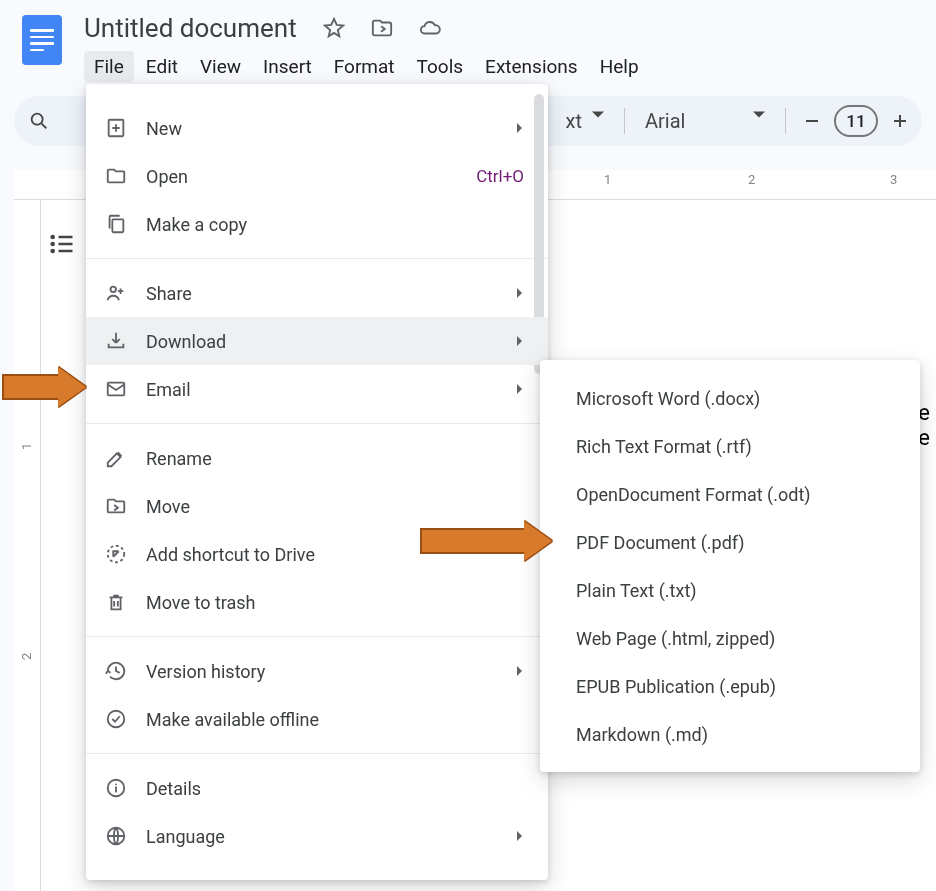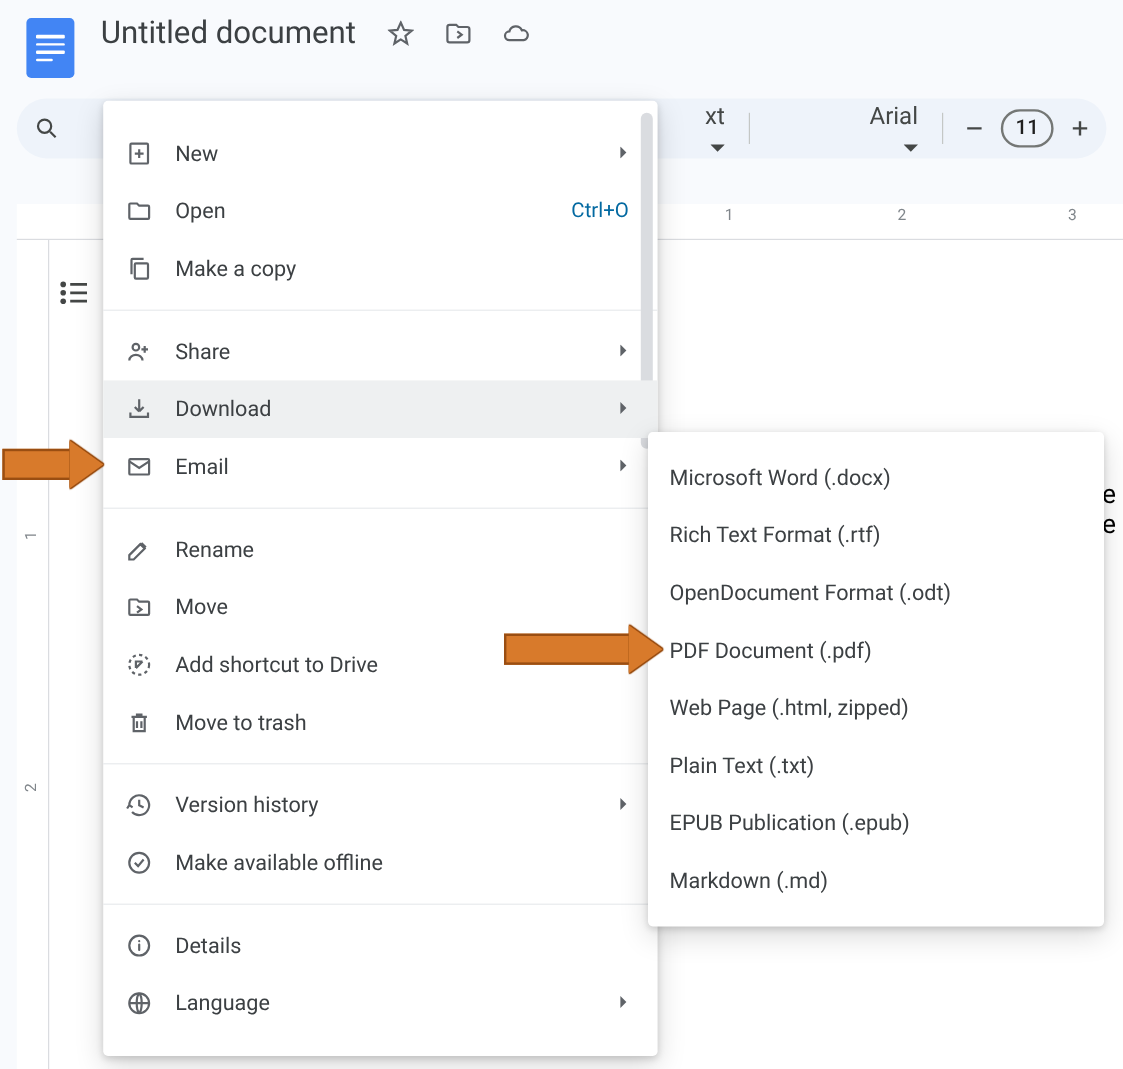--- a/index.html
+++ b/index.html
@@ -78,21 +78,21 @@
     display:flex;
     align-items:center;
     padding: 0 6px;
     gap: 6px;
     color:#444746;
     font-size: 20px;
   }
   .tool-slot { display:flex; align-items:center; justify-content:center; height:36px; padding:0 8px; border-radius:6px;}
   .toolbar svg { display:block; }
   .sep { width:1px; height:26px; background:#c4c7c5; margin:0 4px;}
-  .dropdown-text { display:flex; align-items:flex-end; gap:10px; padding:0 10px;flex-direction:column; }
+  .dropdown-text { display:flex; align-items:flex-start; gap:10px; padding:0 10px; }
   .fontsize-box {
     border:2px solid #747775; border-radius:16px; width:44px; height:32px;
     display:flex; align-items:center; justify-content:center;
     font-size:17px; color:#1f1f1f; font-weight:500;
   }
 
   
   .ruler {
     position:absolute;
     top:170px;
@@ -141,37 +141,37 @@
     display:flex; align-items:center;
     height:48px;
     padding: 0 24px 0 18px;
     gap: 18px;
     cursor:pointer;
     position:relative;
   }
   .menu-item.hover { background:#eef0f1;}
   .menu-item .mi-icon { width:24px; height:24px; flex:none; color:#5f6368; display:flex; align-items:center; justify-content:center;}
   .menu-item .mi-label { flex:1; }
-  .menu-item .mi-shortcut { color:#0369a1; font-size:17px; }
+  .menu-item .mi-shortcut { color:#701a75; font-size:17px; }
   .menu-item .mi-arrow { color:#5f6368; font-size:13px; margin-left:8px;}
   .menu-divider { height:1px; background:#e8eaed; margin:10px 0;}
 
   
   .submenu {
     position:absolute;
     top:360px; left:540px;
     width:380px;
     background:#fff;
     border-radius:4px;
     box-shadow: 0 2px 6px rgba(0,0,0,0.15), 0 8px 24px rgba(0,0,0,0.15);
     padding: 14px 0;
     font-size: 18px;
     color:#3c4043;
   }
-  .sub-item { height:48px; display:flex; align-items:center; padding:0 18px; cursor:pointer;}
+  .sub-item { height:48px; display:flex; align-items:center; padding:0 36px; cursor:pointer;}
 
   
   .arrow {
     position:absolute;
     height:26px;
     background:#d87a2b;
     border:2px solid #9a4e12;
     box-shadow:none;
   }
   .arrow::after{
@@ -219,20 +219,30 @@
             <path d="M20 6h-8l-2-2H4a2 2 0 0 0-2 2v12a2 2 0 0 0 2 2h16a2 2 0 0 0 2-2V8a2 2 0 0 0-2-2z" fill="none" stroke="currentColor" stroke-width="2"></path>
             <path d="M11 10l4 3-4 3" fill="none" stroke="currentColor" stroke-width="2"></path>
           </svg>
       </span>
       <span class="title-icon">
         <svg width="24" height="22" viewBox="0 0 24 24">
             <path d="M19 18H6a4 4 0 0 1 0-8 6 6 0 0 1 11.3-1A4.5 4.5 0 0 1 19 18z" fill="none" stroke="currentColor" stroke-width="2"></path>
           </svg>
       </span>
     </div>
+    <div class="menubar" id="menubar">
+        <div class="menubar-item active">File</div>
+        <div class="menubar-item">Edit</div>
+        <div class="menubar-item">View</div>
+        <div class="menubar-item">Insert</div>
+        <div class="menubar-item">Format</div>
+        <div class="menubar-item">Tools</div>
+        <div class="menubar-item">Extensions</div>
+        <div class="menubar-item">Help</div>
+      </div>
   </div>
 </div>
 
 <div class="toolbar">
   <div class="tool-slot">
     <svg width="22" height="22" viewBox="0 0 24 24">
         <circle cx="10" cy="10" r="6" fill="none" stroke="currentColor" stroke-width="2"></circle>
         <path d="M20 20l-5-5" stroke="currentColor" stroke-width="2"></path>
       </svg>
   </div>
@@ -440,20 +450,20 @@
           <path d="M0 0l5 5-5 5z"></path>
         </svg></span>
     </div>
   </div>
 
 <div class="submenu" id="download-submenu">
     <div class="sub-item">Microsoft Word (.docx)</div>
     <div class="sub-item">Rich Text Format (.rtf)</div>
     <div class="sub-item">OpenDocument Format (.odt)</div>
     <div class="sub-item">PDF Document (.pdf)</div>
+    <div class="sub-item">Plain Text (.txt)</div>
     <div class="sub-item">Web Page (.html, zipped)</div>
-    <div class="sub-item">Plain Text (.txt)</div>
     <div class="sub-item">EPUB Publication (.epub)</div>
     <div class="sub-item">Markdown (.md)</div>
   </div>
 
 <div class="arrow arrow1"></div>
 <div class="arrow arrow2"></div>
 
 </body></html>

